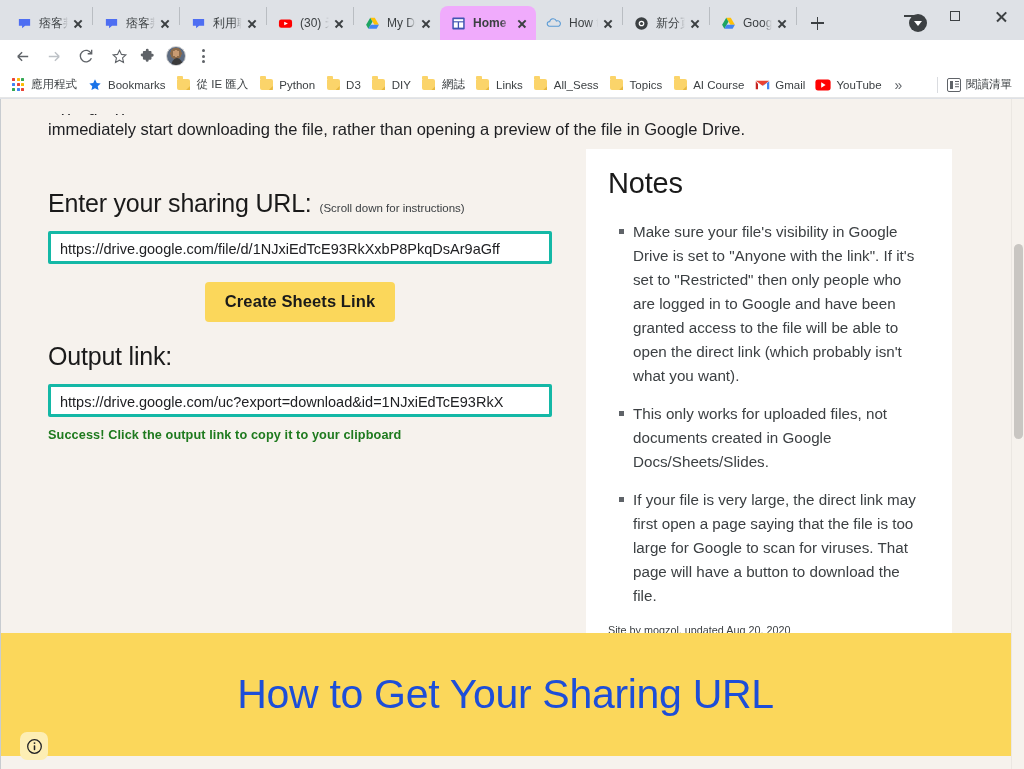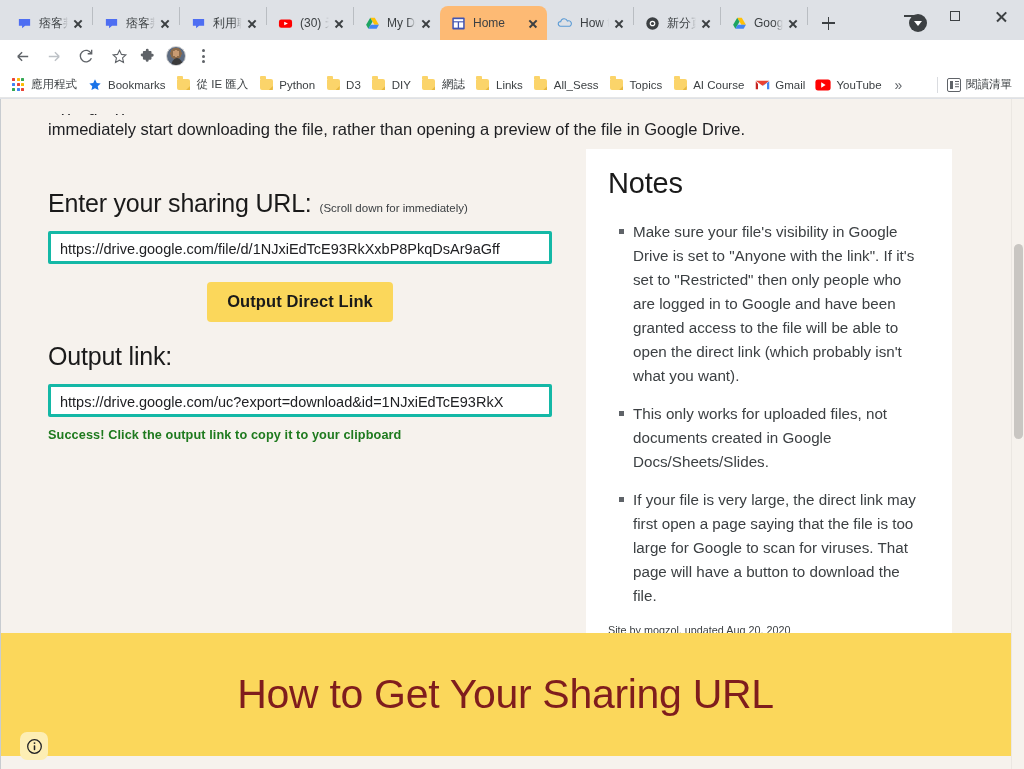--- a/index.html
+++ b/index.html
@@ -19,21 +19,21 @@
     height: 40px; background: #dee1e6;
     display: flex; align-items: flex-end; padding-left: 6px;
     position: relative;
   }
   .tab {
     height: 34px; display: flex; align-items: center;
     padding: 0 6px 0 10px; border-radius: 8px 8px 0 0;
     font-size: 12px; color: #3c4043; position: relative;
     width: 86px; flex: 0 0 auto;
   }
-  .tab.active { background: #fdba74; width: 107px; }
+  .tab.active { background: #f0abfc; width: 96px; font-weight: bold; }
   .tab .favicon {
     width: 16px; height: 16px; flex: 0 0 16px; margin-right: 7px;
     display: inline-flex; align-items: center; justify-content: center;
   }
   .tab .tab-title {
     flex: 1 1 auto; white-space: nowrap; overflow: hidden;
     font-size: 12px; line-height: 16px;
     -webkit-mask-image: linear-gradient(to right, #000 70%, transparent 100%);
     mask-image: linear-gradient(to right, #000 70%, transparent 100%);
   }
@@ -233,21 +233,21 @@
     font-family: "Liberation Sans Narrow", "Liberation Sans", sans-serif;
     font-stretch: condensed;
   }
 
   
   .banner {
     position: absolute; left: 0; top: 534px; width: 1011px; height: 123px;
     background: #fbd75b; display: flex; align-items: center; justify-content: center;
   }
   .banner h1 {
-    margin: 7px; font-size: 41px; font-weight: 400; color: #7f1d1d;
+    margin: 7px; font-size: 41px; font-weight: 400; color: #1d4ed8;
     font-family: "Liberation Sans Narrow", "Liberation Sans", sans-serif;
     font-stretch: condensed; letter-spacing: -0.3px; text-align: right;
   }
   .info-badge {
     position: absolute; left: 20px; bottom: 9px;
     width: 28px; height: 28px; border-radius: 7px; background: #fdeeb4;
     display: flex; align-items: center; justify-content: center;
   }
   .info-badge svg { display: block; }
 
@@ -556,26 +556,26 @@
         <div class="intro">
           <span class="clipped">...y ...g ...y</span>
           <span>immediately start downloading the file, rather than opening a preview of the file in Google Drive.</span>
         </div>
 
         <div class="columns">
 
           <div class="leftcol">
             <div class="label-row">
               <span class="h-cond label-main">Enter your sharing URL:</span>
-              <span class="label-sub">(Scroll down for immediately)</span>
+              <span class="label-sub">(Scroll down for instructions)</span>
             </div>
             <div class="txtbox" placeholder="Paste your sharing URL here">https://drive.google.com/file/d/1NJxiEdTcE93RkXxbP8PkqDsAr9aGff</div>
 
             <div class="btn-wrap">
-              <button class="btn-create">Output Direct Link</button>
+              <button class="btn-create">Create Sheets Link</button>
             </div>
 
             <div class="label-row out-label">
               <span class="h-cond label-main">Output link:</span>
             </div>
             <div class="txtbox" placeholder="Your direct link will appear here">https://drive.google.com/uc?export=download&amp;id=1NJxiEdTcE93RkX</div>
             <div class="success">Success! Click the output link to copy it to your clipboard</div>
           </div>
 
           <div class="notes">

